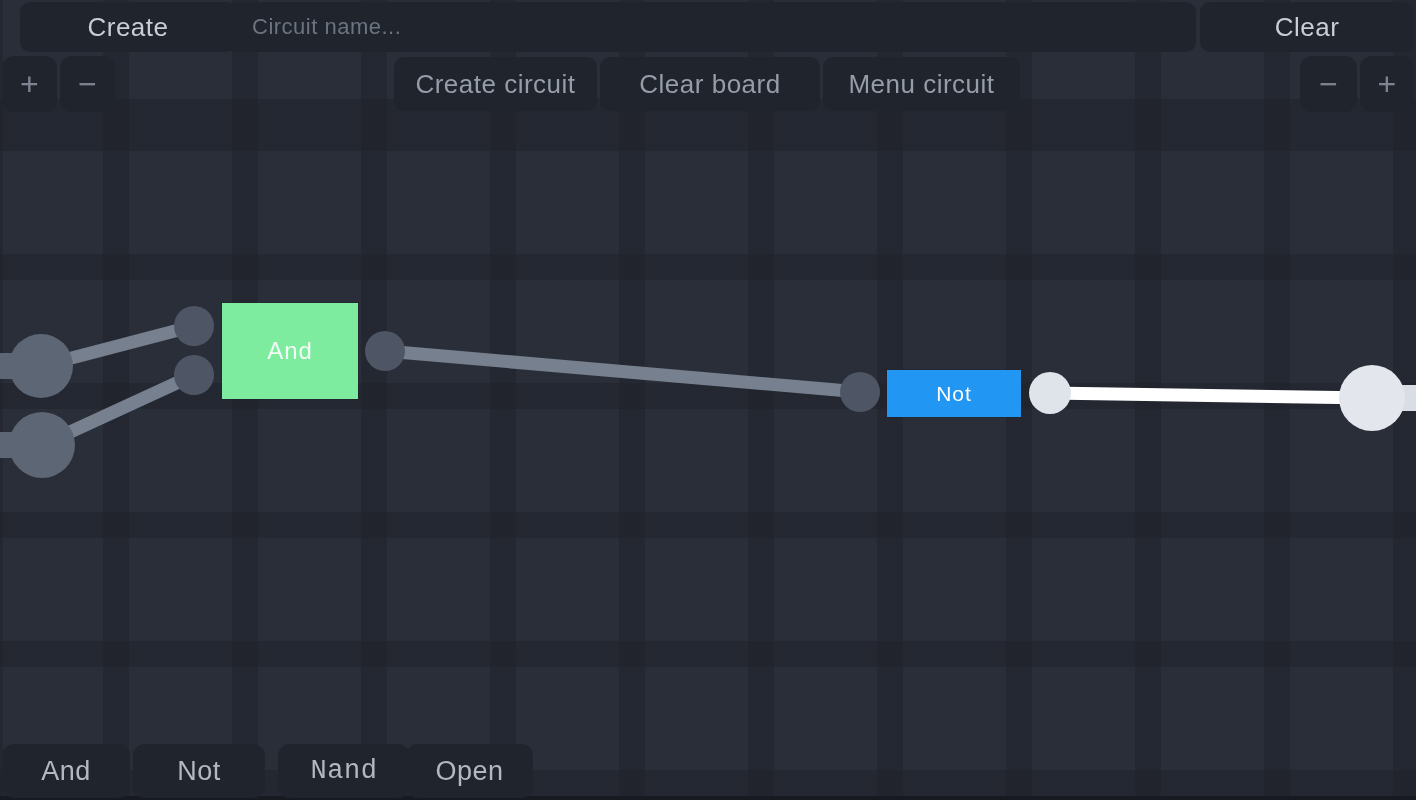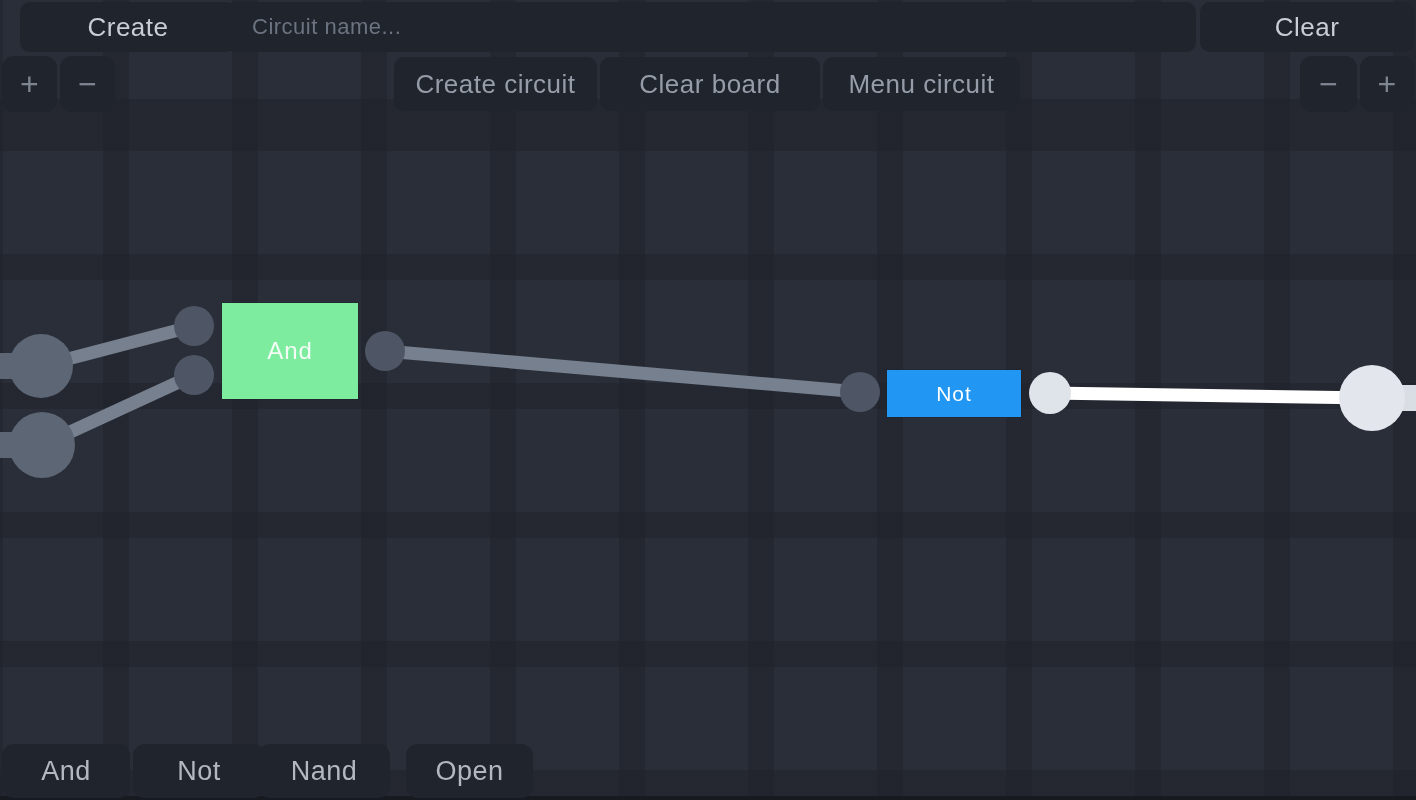--- a/index.html
+++ b/index.html
@@ -42,21 +42,21 @@
   .zoom-out-right { left: 1300px; top: 56px; width: 57px; }
   .zoom-in-right  { left: 1360px; top: 56px; width: 54px; }
   .delete-btn { left: 394px; top: 57px; width: 203px; height: 54px; }
   .clear-btn  { left: 600px; top: 57px; width: 220px; height: 54px; }
   .open-btn   { left: 823px; top: 57px; width: 197px; height: 54px; }
 
   
   .palette-btn { top: 744px; height: 54px; border-radius: 12px; color: #b3b8c0; font-size: 27px; }
   .palette-0 { left: 2px;   width: 128px; }
   .palette-1 { left: 133px; width: 132px; }
-  .palette-2 { left: 258px; width: 132px; }
+  .palette-2 { left: 278px; width: 132px; font-family: Liberation Mono, monospace; }
   .palette-3 { left: 406px; width: 127px; }
 
   .bottom-strip { left: 0; top: 796px; width: 1416px; height: 4px; background: #171a20; }
 
   
   #wire-canvas { position: absolute; left: 0; top: 0; z-index: 1; }
   .gate {
     position: absolute; z-index: 2;
     display: flex; align-items: center; justify-content: center;
     font-weight: 400; letter-spacing: 1px; cursor: pointer; user-select: none;

